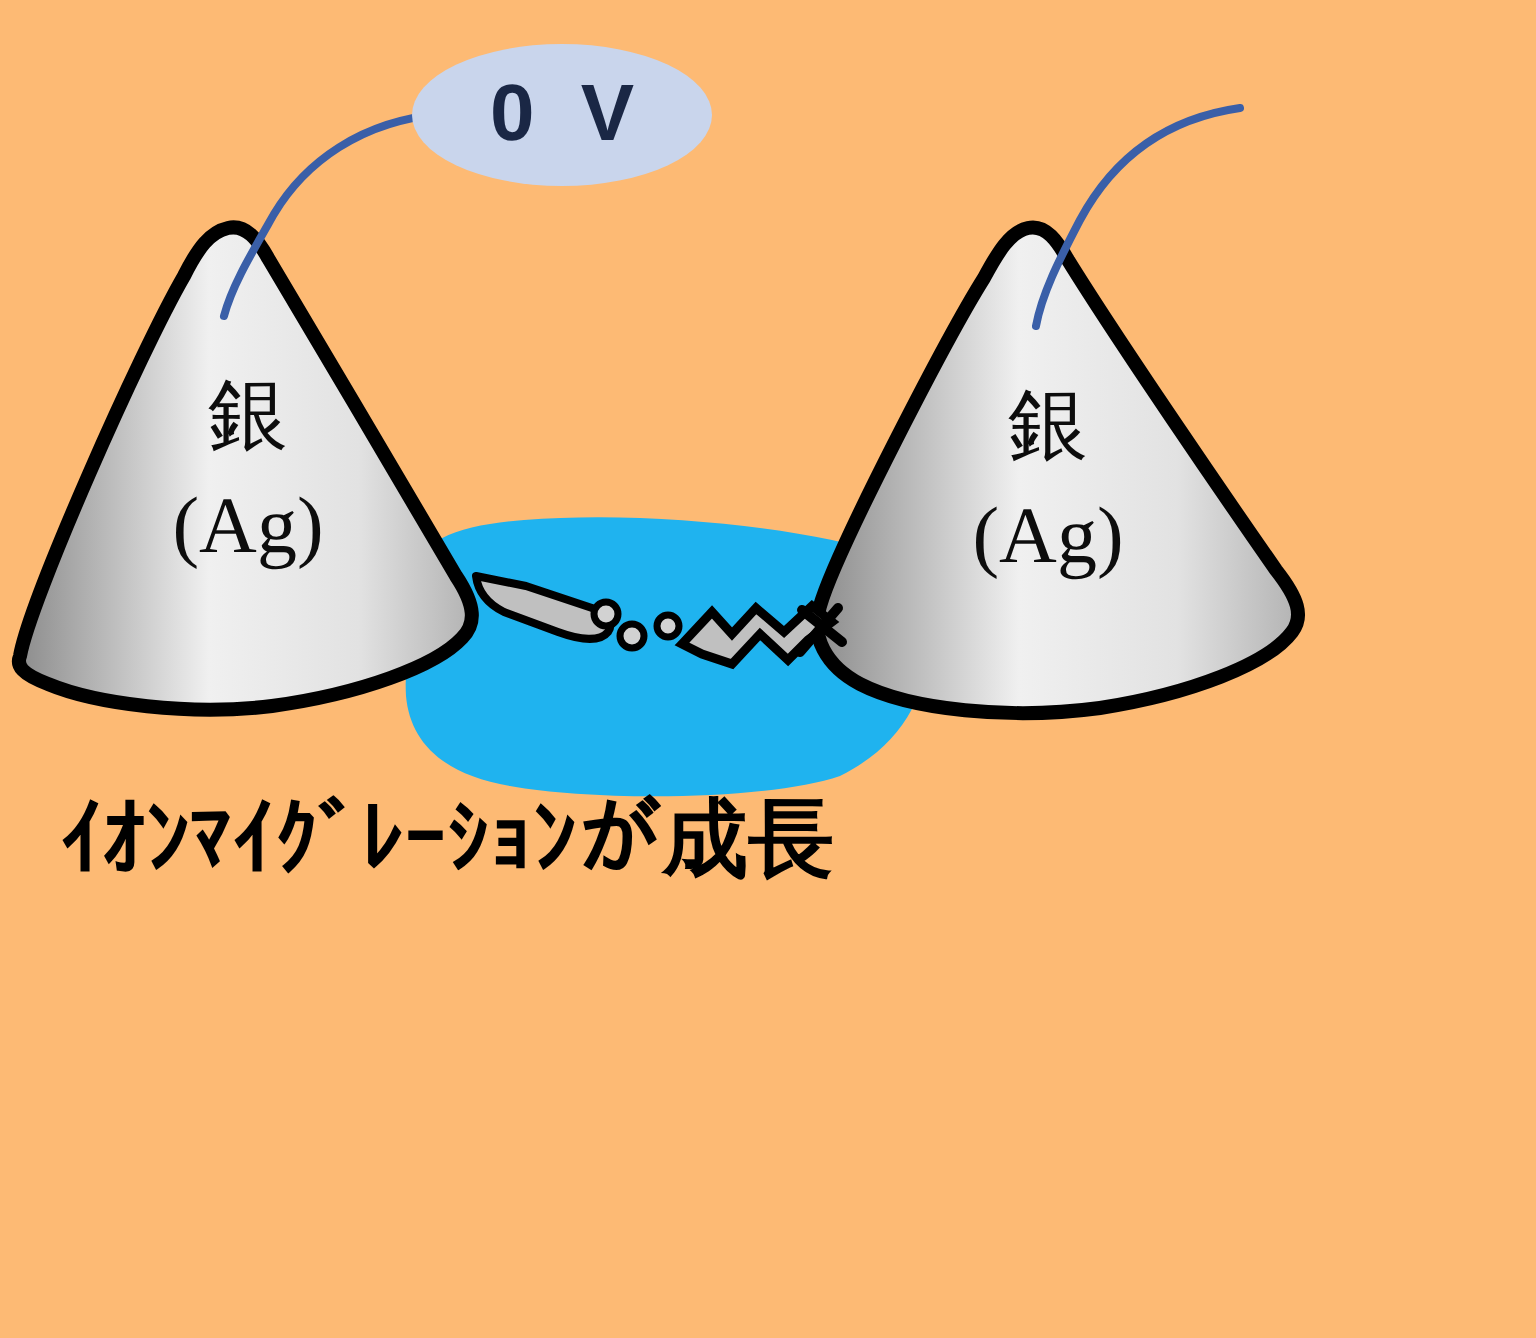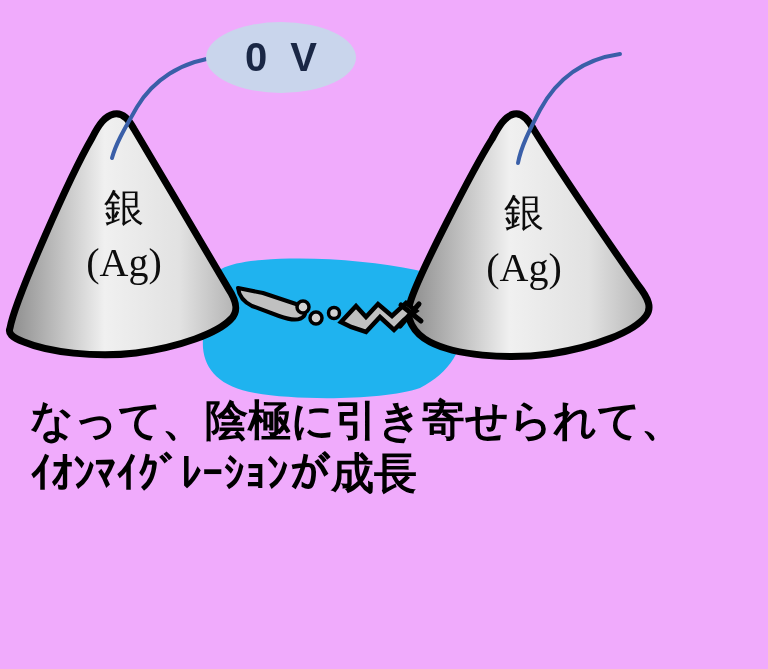--- a/index.html
+++ b/index.html
@@ -12,21 +12,21 @@
     --outline: #000000;
     --caption_text: #000000;
   }
   * { margin: 0; padding: 0; box-sizing: border-box; }
   html, body {
     width: 768px; height: 669px;
     background: #ffffff;
     overflow: hidden;
     font-family: "Liberation Sans", "DejaVu Sans", sans-serif;
   }
-  .stage { position: relative; width: 768px; height: 669px; background: #f0abfc; padding-left: 48px; }
+  .stage { position: relative; width: 768px; height: 669px; background: #fdba74; padding-left: 48px; }
   .stage svg { position: absolute; left: 0; top: 0; }
 
   .bubble {
     position: absolute;
     border-radius: 50%;
     display: flex; align-items: center; justify-content: center;
     font-weight: bold;
     font-size: 40px;
     letter-spacing: 6px;
     text-indent: 6px;
@@ -152,17 +152,16 @@
   <div class="electrode-label electrode-label-left">
     <div>銀</div>
     <div>(Ag)</div>
   </div>
   <div class="electrode-label electrode-label-right">
     <div>銀</div>
     <div>(Ag)</div>
   </div>
 
   <div class="caption">
-    <div>なって、陰極に引き寄せられて、</div>
     <div>ｲｵﾝﾏｲｸﾞﾚｰｼｮﾝが成長</div>
   </div>
 
 </div>
 
 </body></html>

